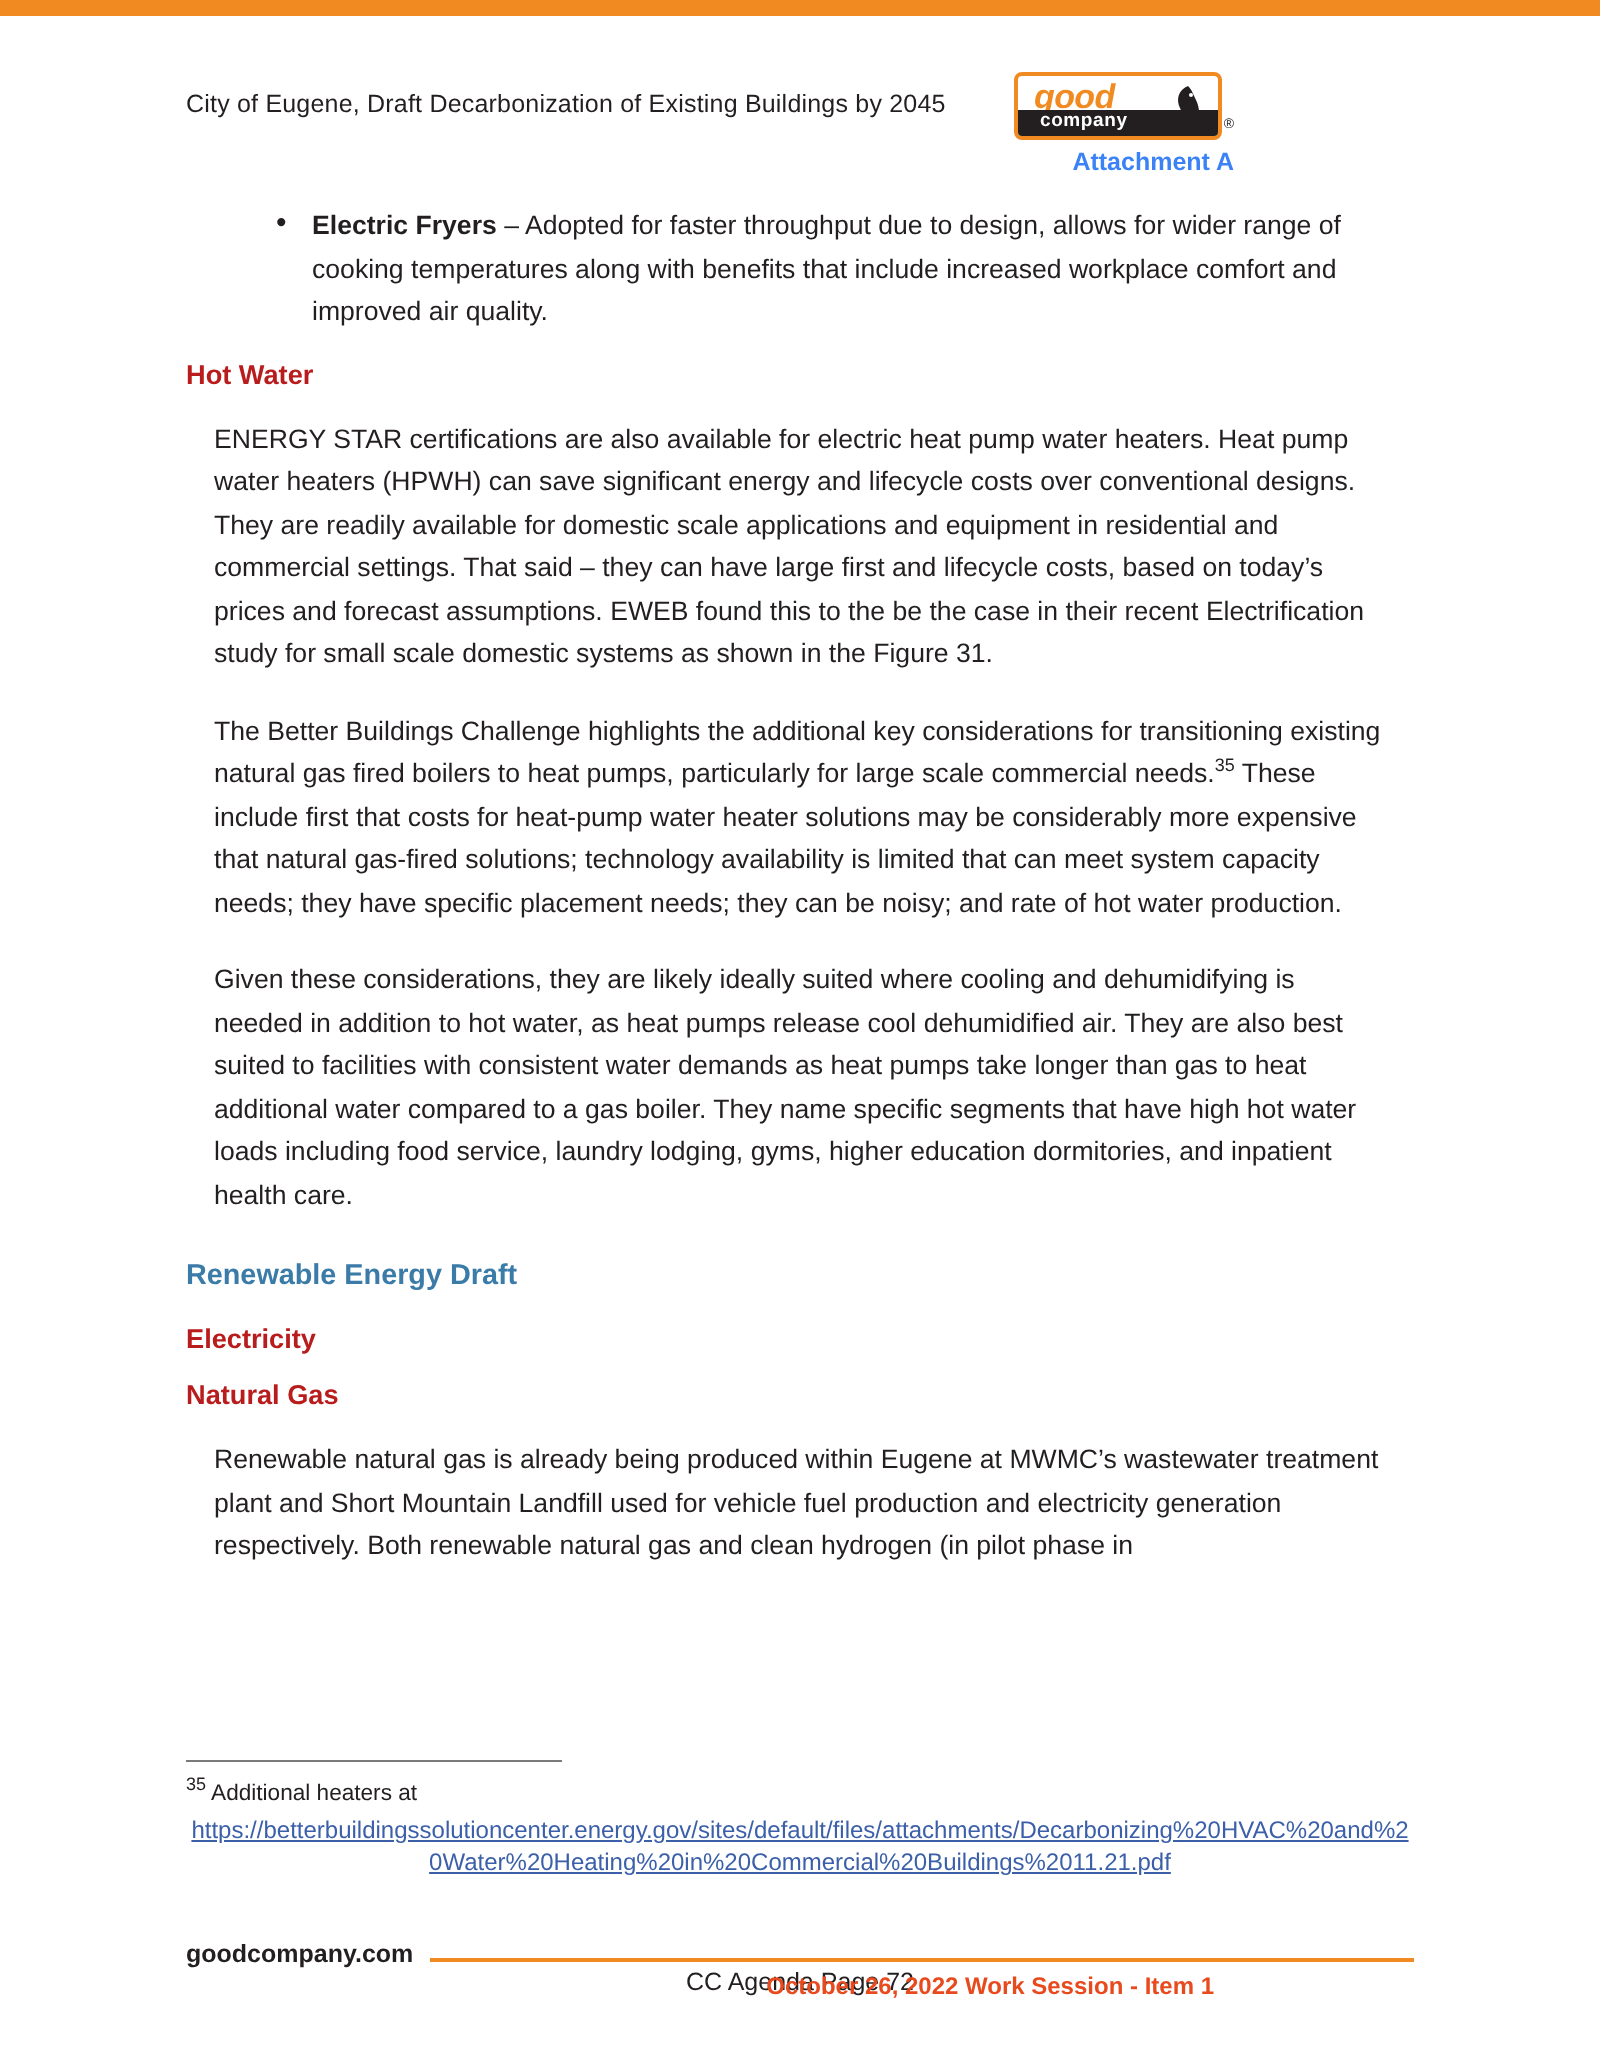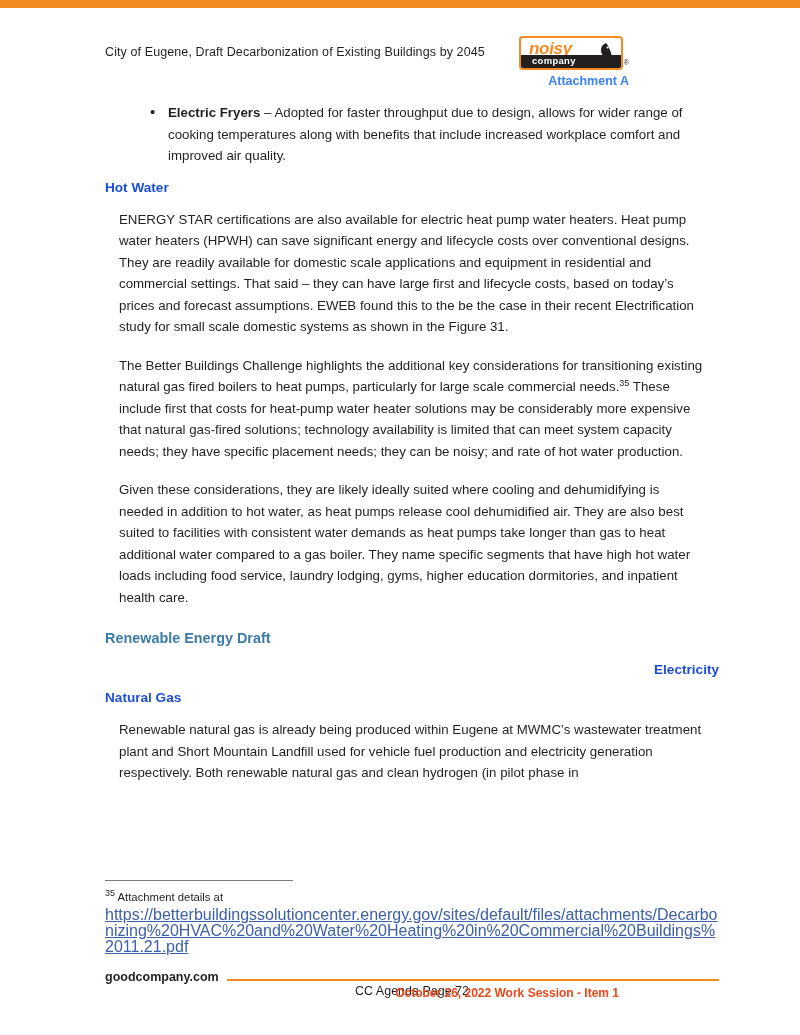--- a/index.html
+++ b/index.html
@@ -20,21 +20,21 @@
   }
   .topbar {
     position: absolute;
     top: 0; left: 0;
     width: 800px;
     height: 8px;
     background: #f18a21;
   }
   .content {
     position: absolute;
-    left: 12px; top: 0;
+    left: 0; top: 0;
     width: 700px;
     height: 1035px;
   }
   .header-row {
     position: absolute;
     left: 93px;
     top: 45px;
     width: 620px;
   }
   .doc-header {
@@ -142,21 +142,21 @@
     top: -1px;
     font-size: 15px;
     color: #231f20;
   }
   .bullets li .lead {
     font-weight: bold;
   }
   h3.sub {
     font-size: 13.6px;
     font-weight: bold;
-    color: #1d4ed8;
+    color: #b91c1c;
     margin: 13px 0 11px 0;
   }
   h2.section {
     font-size: 14.4px;
     font-weight: bold;
     color: #3b7ba8;
     margin: 22px 0 6px 0;
   }
   .italic-sub {
     font-size: 13.3px;
@@ -180,27 +180,28 @@
     height: 1px;
     background: #7a7a7a;
     margin-bottom: 8px;
   }
   .footnote-text {
     font-size: 11.3px;
     color: #231f20;
     line-height: 16px;
   }
   .footnote-link {
-    font-size: 16px;
+    font-size: 12px;
     color: #3b5fa8;
     text-decoration: underline;
     line-height: 16px;
     word-break: break-all;
     display: block;
     margin-top: 2px;
+    text-align: center;
   }
   .footer {
     position: absolute;
     left: 0;
     top: 965px;
     width: 800px;
     height: 70px;
   }
   .footer-line {
     position: absolute;
@@ -269,21 +270,21 @@
   <div class="topbar"></div>
 
   <div class="content">
 
     <div class="header-row">
       <div class="doc-header">City of Eugene, Draft Decarbonization of Existing Buildings by 2045</div>
     </div>
 
     <div class="logo-wrap">
       <div class="logo-box">
-        <div class="logo-good">noisy</div>
+        <div class="logo-good">good</div>
         <div class="logo-bar"></div>
         <div class="logo-company">company</div>
         <svg class="logo-bird" viewBox="0 0 18 24">
           <path d="M9 1 C4 3 3 8 5 12 C6.5 15 6 18 4 21 L14 21 C15 17 15 12 13 8 C11.5 5 11 3 9 1 Z" fill="#231f20"></path>
           <circle cx="10.5" cy="5.5" r="1" fill="#ffffff"></circle>
         </svg>
         <span class="logo-reg">®</span>
       </div>
       <div class="attachment">Attachment A</div>
     </div>
@@ -297,33 +298,33 @@
       <h3 class="sub">Hot Water</h3>
 
       <p class="para">ENERGY STAR certifications are also available for electric heat pump water heaters. Heat pump water heaters (HPWH) can save significant energy and lifecycle costs over conventional designs. They are readily available for domestic scale applications and equipment in residential and commercial settings. That said – they can have large first and lifecycle costs, based on today’s prices and forecast assumptions. EWEB found this to the be the case in their recent Electrification study for small scale domestic systems as shown in the Figure 31.</p>
 
       <p class="para"><span>The Better Buildings Challenge highlights the additional key considerations for transitioning existing natural gas fired boilers to heat pumps, particularly for large scale commercial needs.</span><sup>35</sup><span> These include first that costs for heat-pump water heater solutions may be considerably more expensive that natural gas-fired solutions; technology availability is limited that can meet system capacity needs; they have specific placement needs; they can be noisy; and rate of hot water production.</span></p>
 
       <p class="para">Given these considerations, they are likely ideally suited where cooling and dehumidifying is needed in addition to hot water, as heat pumps release cool dehumidified air. They are also best suited to facilities with consistent water demands as heat pumps take longer than gas to heat additional water compared to a gas boiler. They name specific segments that have high hot water loads including food service, laundry lodging, gyms, higher education dormitories, and inpatient health care.</p>
 
       <h2 class="section">Renewable Energy Draft</h2>
 
-      <h3 class="sub" style="margin-top:16px;text-align:right;">Electricity</h3>
+      <h3 class="sub" style="margin-top:16px;">Electricity</h3>
 
 
 
       <h3 class="sub">Natural Gas</h3>
 
       <p class="para">Renewable natural gas is already being produced within Eugene at MWMC’s wastewater treatment plant and Short Mountain Landfill used for vehicle fuel production and electricity generation respectively. Both renewable natural gas and clean hydrogen (in pilot phase in</p>
 
     </div>
 
     <div class="footnote-wrap">
       <div class="footnote-rule"></div>
-      <div class="footnote-text"><sup>35</sup><span> Attachment details at</span></div>
+      <div class="footnote-text"><sup>35</sup><span> Additional heaters at</span></div>
       <a class="footnote-link" href="#">https://betterbuildingssolutioncenter.energy.gov/sites/default/files/attachments/Decarbonizing%20HVAC%20and%20Water%20Heating%20in%20Commercial%20Buildings%2011.21.pdf</a>
     </div>
 
     <div class="footer">
       <div class="footer-line"></div>
       <div class="footer-left">goodcompany.com</div>
     </div>
 
     <div class="agenda">CC Agenda Page 72</div>
     <div class="session">October 26, 2022 Work Session - Item 1</div>

